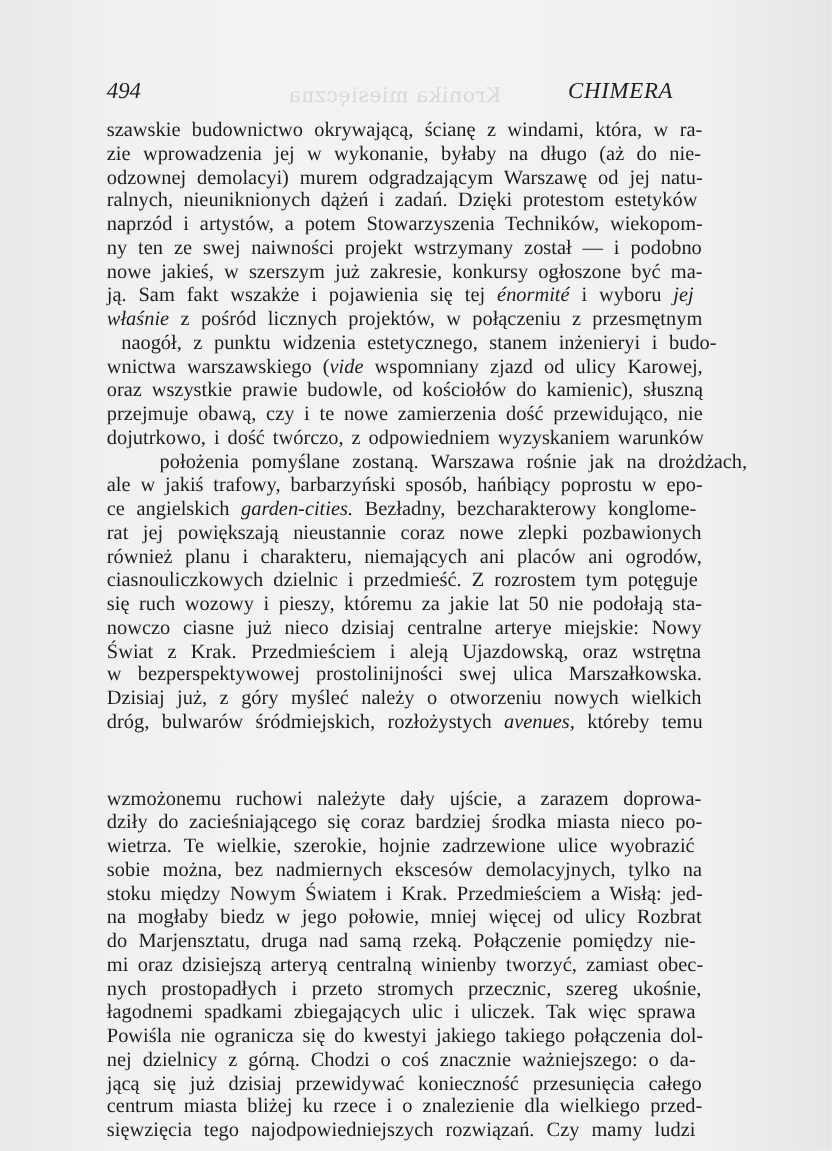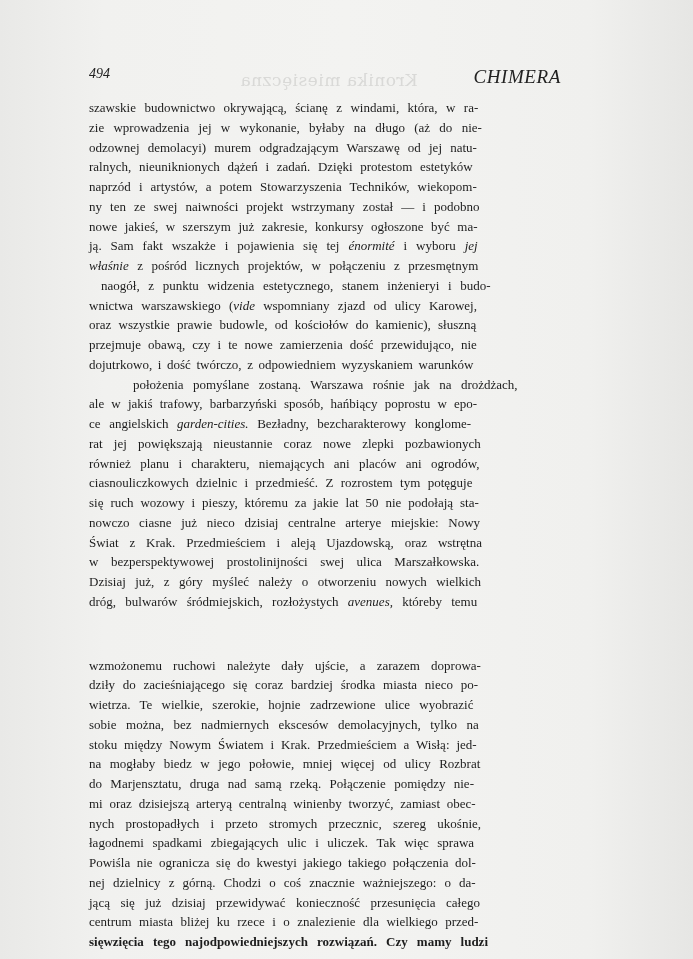--- a/index.html
+++ b/index.html
@@ -36,36 +36,36 @@
       width: 472px;
       height: 24px;
       font-family: "Liberation Serif", serif;
       font-style: italic;
       color: #222;
     }
     .page-number {
       position: absolute;
       left: 0;
       top: 0;
-      font-size: 14px;
+      font-size: 19px;
     }
     .journal-title {
       position: absolute;
       right: 0;
       top: 0;
       font-size: 19px;
       letter-spacing: 0.6px;
     }
     .body-text {
       position: absolute;
       left: 89px;
       top: 98px;
       width: 472px;
       font-family: "Liberation Serif", serif;
-      font-size: 13px;
+      font-size: 17px;
       line-height: 19.75px;
       color: #1d1d1d;
     }
     .line {
       display: block;
       white-space: nowrap;
       text-align: justify;
       text-align-last: justify;
       height: 19.75px;
     }
@@ -121,15 +121,15 @@
       <span class="line" style="white-space: nowrap; display: block; text-align: left; text-align-last: left; word-spacing: 3.68229px; width: 472px;"><span>stoku między Nowym Światem i Krak. Przedmieściem a Wisłą: jed-</span></span>
       <span class="line" style="white-space: nowrap; display: block; text-align: right; text-align-last: left; word-spacing: 5.23281px; width: 472px;"><span>na mogłaby biedz w jego połowie, mniej więcej od ulicy Rozbrat</span></span>
       <span class="line" style="white-space: nowrap; display: block; text-align: left; text-align-last: left; word-spacing: 5.07639px; width: 472px;"><span>do Marjensztatu, druga nad samą rzeką.  Połączenie pomiędzy nie-</span></span>
       <span class="line" style="white-space: nowrap; display: block; text-align: left; text-align-last: left; word-spacing: 3.53516px; width: 472px;"><span>mi oraz dzisiejszą arteryą centralną winienby tworzyć, zamiast obec-</span></span>
       <span class="line" style="white-space: nowrap; display: block; text-align: left; text-align-last: left; word-spacing: 7.99107px; width: 472px;"><span>nych prostopadłych i przeto stromych przecznic, szereg ukośnie,</span></span>
       <span class="line" style="white-space: nowrap; display: block; text-align: left; text-align-last: left; word-spacing: 5.28299px; width: 472px;"><span>łagodnemi spadkami zbiegających ulic i uliczek.  Tak więc sprawa</span></span>
       <span class="line" style="white-space: nowrap; display: block; text-align: left; text-align-last: left; word-spacing: 3.23438px; width: 472px;"><span>Powiśla nie ogranicza się do kwestyi jakiego takiego połączenia dol-</span></span>
       <span class="line" style="white-space: nowrap; display: block; text-align: left; text-align-last: left; word-spacing: 4.84375px; width: 472px;"><span>nej dzielnicy z górną.  Chodzi o coś znacznie ważniejszego: o da-</span></span>
       <span class="line" style="white-space: nowrap; display: block; text-align: left; text-align-last: left; word-spacing: 7.23214px; width: 472px;"><span>jącą się już dzisiaj przewidywać konieczność przesunięcia całego</span></span>
       <span class="line" style="white-space: nowrap; display: block; text-align: left; text-align-last: left; word-spacing: 4.21406px; width: 472px;"><span>centrum miasta bliżej ku rzece i o znalezienie dla wielkiego przed-</span></span>
-      <span class="line last" style="white-space: nowrap; display: block; text-align: left; text-align-last: left; word-spacing: 5.82143px; width: 472px; font-weight: bold;"><span>sięwzięcia tego najodpowiedniejszych rozwiązań.  Czy mamy ludzi</span></span>
+      <span class="line last" style="white-space: nowrap; display: block; text-align: left; text-align-last: left; word-spacing: 5.82143px; width: 472px;"><span>sięwzięcia tego najodpowiedniejszych rozwiązań.  Czy mamy ludzi</span></span>
     </div>
 </div>
 
 </body></html>

